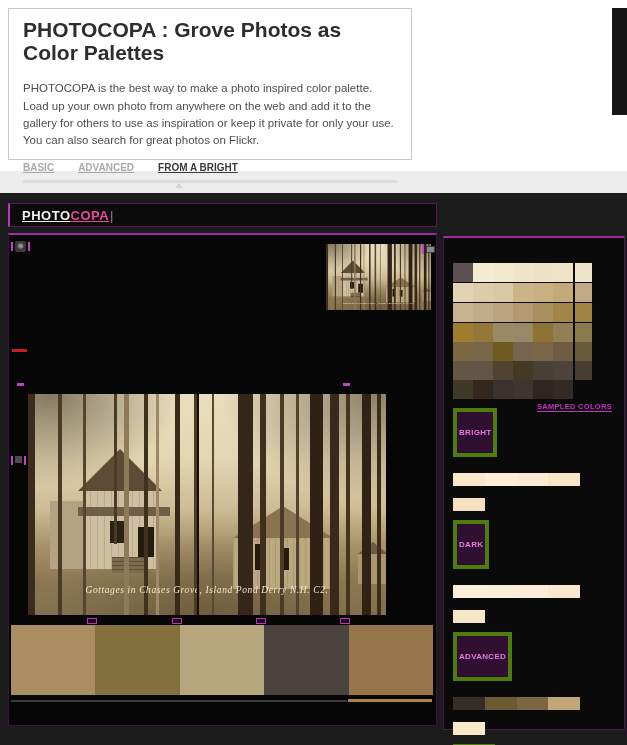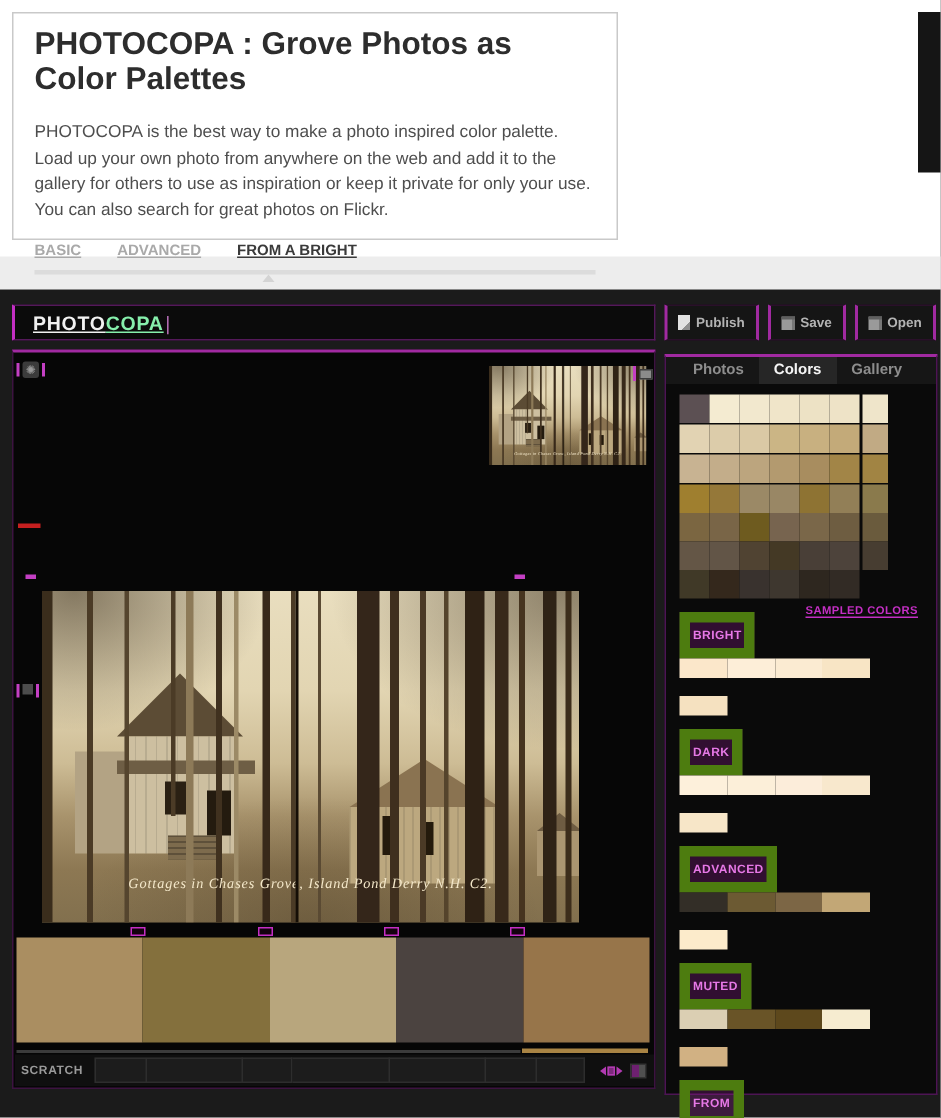--- a/index.html
+++ b/index.html
@@ -20,21 +20,21 @@
   .doc-tab-notch { position:absolute; bottom:-8px; width:0; height:0;
     border-left:4px solid transparent; border-right:4px solid transparent; border-bottom:5px solid #d4d4d4; }
 
   
   .app { position:absolute; left:0; top:193px; width:627px; height:552px; background:#1b1b1b; }
 
   .logo-bar { position:absolute; left:8px; top:10px; width:429px; height:24px; background:#0b0b0b;
     border:1px solid #54195a; border-left:2px solid #c42fc4; display:flex; align-items:center; padding-left:12px; }
   .logo-text { font-size:13px; font-weight:bold; letter-spacing:.5px; text-decoration:underline; }
   .logo-primary { color:#f1f1f1; }
-  .logo-secondary { color:#86efac; }
+  .logo-secondary { color:#ec4899; }
   .logo-cursor { color:#b06ab0; font-weight:normal; font-size:13px; margin-left:1px; }
 
   .toolbar { position:absolute; left:443px; top:10px; display:flex; gap:6px; }
   .tb-btn { height:24px; background:#151515; border-top:1px solid #2a102a; border-bottom:1px solid #2a102a;
     border-left:2px solid #a12aa1; border-right:2px solid #a12aa1; color:#b3b3b3; font-size:9px; font-weight:bold;
     display:flex; align-items:center; gap:4px; padding:0 7px; cursor:pointer; }
   .icon-doc { width:8px; height:10px; background:linear-gradient(135deg,#e2e2e2 68%,#8f8f8f 68%); }
   .icon-floppy { width:9px; height:9px; background:#9a9a9a; box-shadow:inset 0 2px 0 #5f5f5f, inset -2px 0 0 #777; }
 
   
@@ -100,22 +100,22 @@
   .grid-row > div { width:20px; height:19px; }
   .grid-rightcol { position:absolute; left:122px; top:0; width:17px; }
   .grid-rightcol > div { height:19px; }
   .grid-rightcol > div.sep { margin-bottom:1px; }
 
   .sampled-label { position:absolute; right:12px; top:164px; font-size:7.5px; font-weight:bold;
     color:#c42fc4; border-bottom:1px solid #c42fc4; letter-spacing:.3px; }
 
   .sections { position:absolute; left:9px; top:170px; }
   .sec-label { display:inline-block; font-size:8px; font-weight:bold; color:#e678e6;
-    background:rgba(150,30,150,.28); border:7px solid #4d7c0f; padding:4px 2px; line-height:9px;
-    letter-spacing:.3px; margin-bottom:0; }
+    background:rgba(150,30,150,.28); border:4px solid #4d7c0f; padding:16px 2px; line-height:9px;
+    letter-spacing:.3px; margin-bottom:16px; }
   .sec-bar { display:flex; width:127px; height:13px; margin-bottom:12px; }
   .sec-bar > div { flex:1; }
   .sec-swatch { width:32px; height:13px; margin-bottom:9px; }
 </style>
 </head>
 <body>
 
 <div class="gray-band"></div>
 <div class="scroll-thumb"></div>
 
@@ -132,34 +132,20 @@
 </div>
 
 <div class="app">
 
   <div class="logo-bar">
     <span class="logo-text logo-primary">PHOTO</span>
       <span class="logo-text logo-secondary">COPA</span>
       <span class="logo-cursor">|</span>
   </div>
 
-  <div class="toolbar">
-      <div class="tb-btn">
-        <div class="icon-doc"></div>
-        <span>Publish</span>
-      </div>
-      <div class="tb-btn">
-        <div class="icon-floppy"></div>
-        <span>Save</span>
-      </div>
-      <div class="tb-btn">
-        <div class="icon-floppy"></div>
-        <span>Open</span>
-      </div>
-    </div>
 
   <div class="viewer">
     <div class="mark-bar" style="left:2px; top:7px;"></div>
     <div class="gear-box">✺</div>
     <div class="mark-bar" style="left:19px; top:7px;"></div>
 
     <div class="thumb-wrap">
       <div class="scene">
         <div class="canopy"></div>
         <div style="position: absolute; left: 22px; top: 55px; width: 150px; height: 140px;">
@@ -270,48 +256,23 @@
         <div style="background: rgb(170, 142, 97);"></div>
         <div style="background: rgb(132, 112, 61);"></div>
         <div style="background: rgb(184, 166, 125);"></div>
         <div style="background: rgb(75, 67, 64);"></div>
         <div style="background: rgb(151, 117, 74);"></div>
       </div>
 
     <div class="slider-track"></div>
     <div class="slider-fill"></div>
 
-    <div class="scratch">
-      <span class="scratch-label">SCRATCH</span>
-      <div class="scratch-slots">
-          <div style="width: 35px;"></div>
-          <div style="width: 64px;"></div>
-          <div style="width: 33px;"></div>
-          <div style="width: 65px;"></div>
-          <div style="width: 64px;"></div>
-          <div style="width: 34px;"></div>
-          <div style="width: 32px;"></div>
-        </div>
-      <div class="scratch-icons">
-        <div class="icon-arrows">
-          <div class="tri-l"></div>
-            <div class="tri-mid"></div>
-            <div class="tri-r"></div>
-        </div>
-        <div class="icon-split"></div>
-      </div>
-    </div>
   </div>
 
   <div class="side">
-    <div class="side-tabs">
-        <div class="side-tab">Photos</div>
-        <div class="side-tab active">Colors</div>
-        <div class="side-tab">Gallery</div>
-      </div>
     <div class="grid">
       <div class="grid-rightcol">
           <div class="sep" style="background: rgb(239, 229, 202);"></div>
           <div class="sep" style="background: rgb(193, 170, 132);"></div>
           <div class="sep" style="background: rgb(161, 132, 67);"></div>
           <div style="background: rgb(138, 122, 76);"></div>
           <div style="background: rgb(106, 91, 61);"></div>
           <div style="background: rgb(71, 61, 49);"></div>
         </div>
     <div class="grid-row sep">

